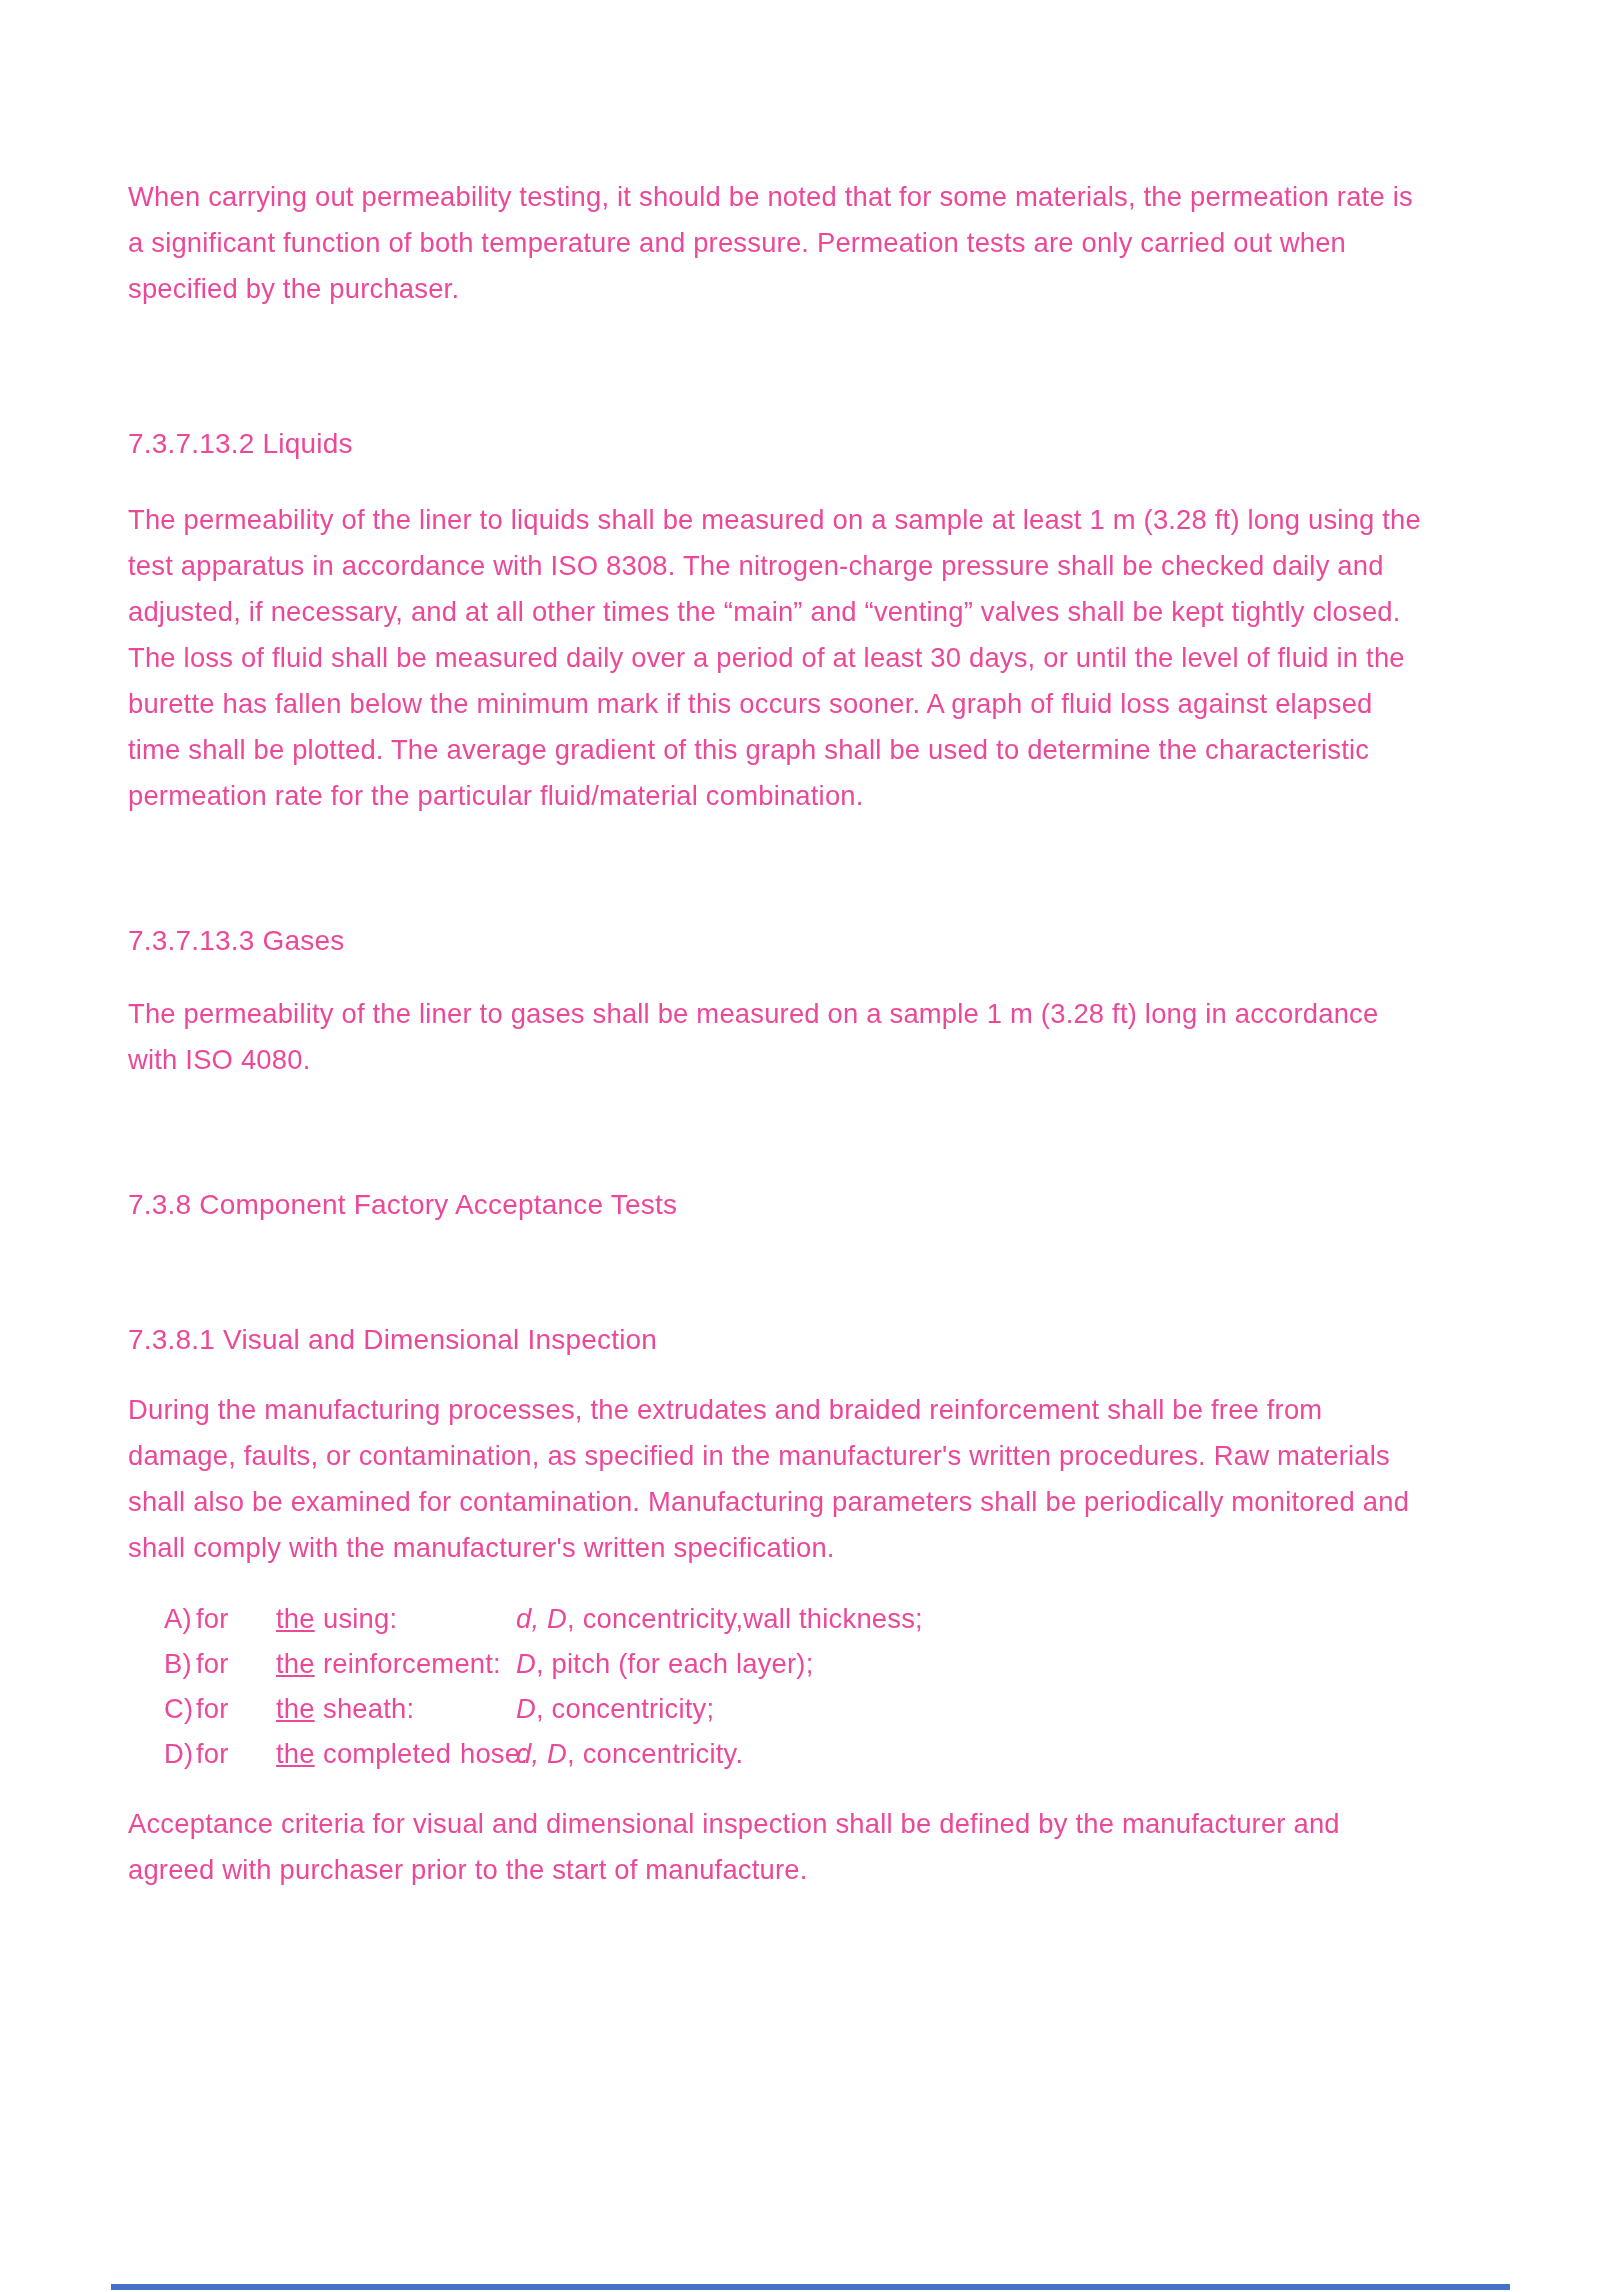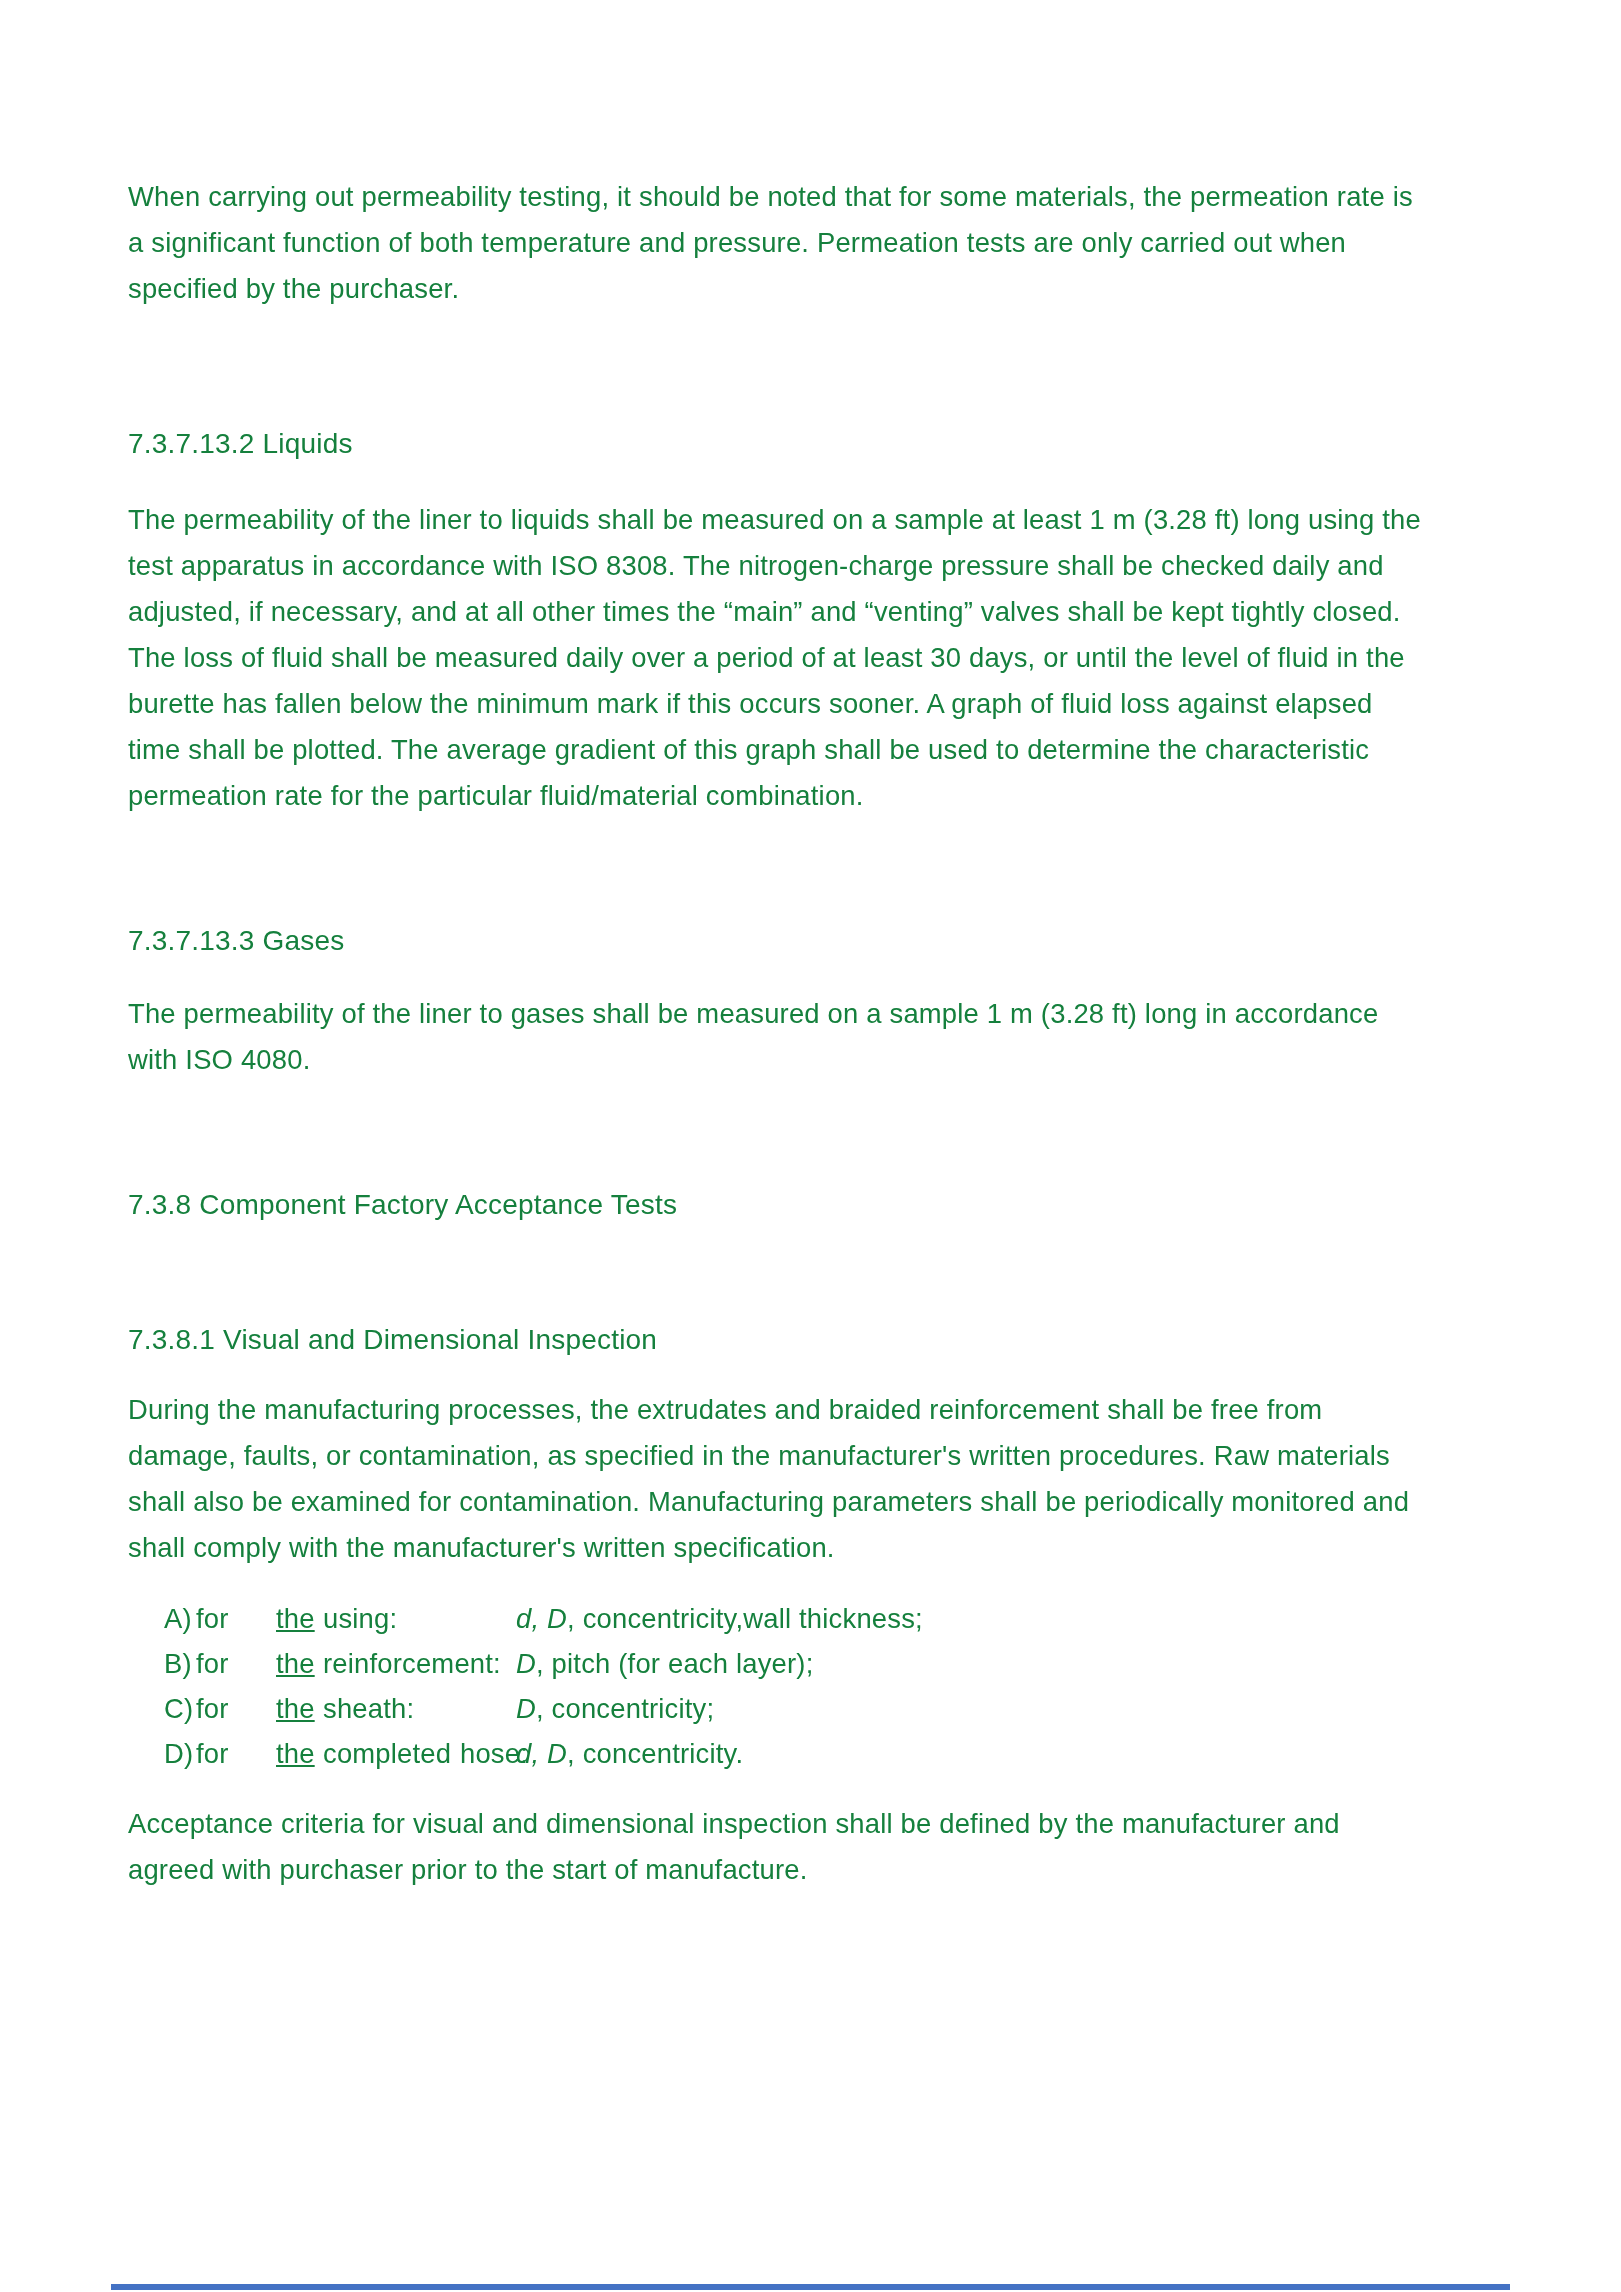--- a/index.html
+++ b/index.html
@@ -6,21 +6,21 @@
     margin: 0;
     padding: 0;
     background: #e8e8e8;
   }
   .page {
     position: relative;
     width: 1621px;
     height: 2293px;
     background: #ffffff;
     font-family: "Liberation Sans", "DejaVu Sans", sans-serif;
-    color: #15803d;
+    color: #ec4899;
     overflow: hidden;
     margin: 0 auto;
   }
   .content {
     position: absolute;
     left: 128px;
     top: 174px;
     width: 1304px;
     font-size: 27.4px;
     line-height: 46px;

